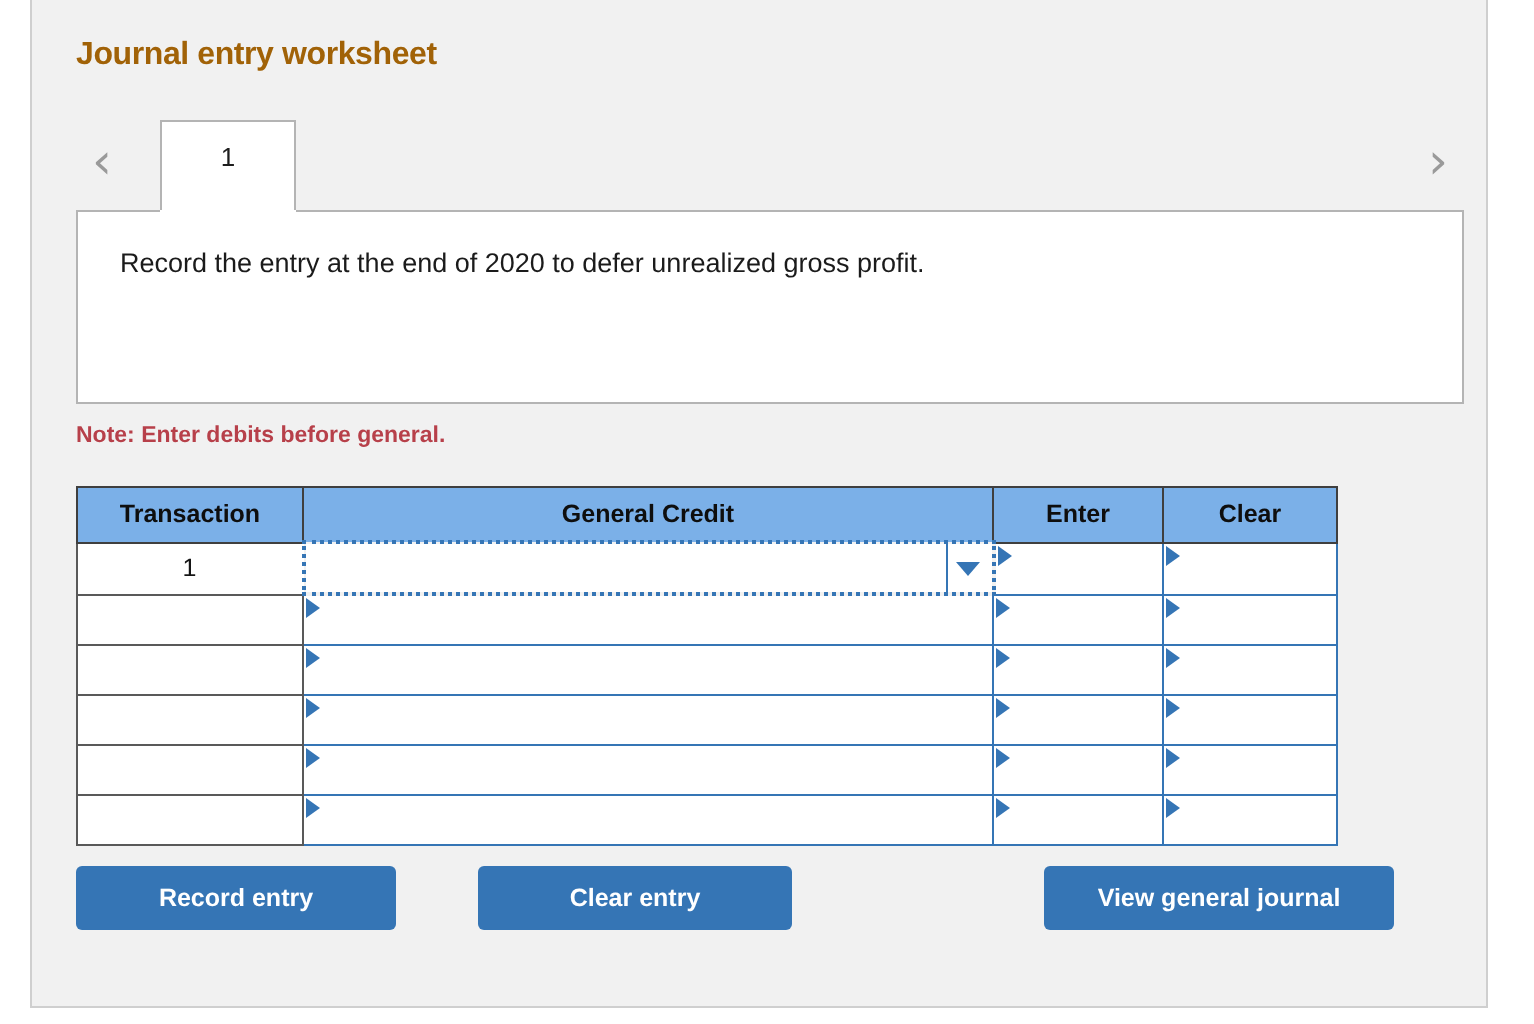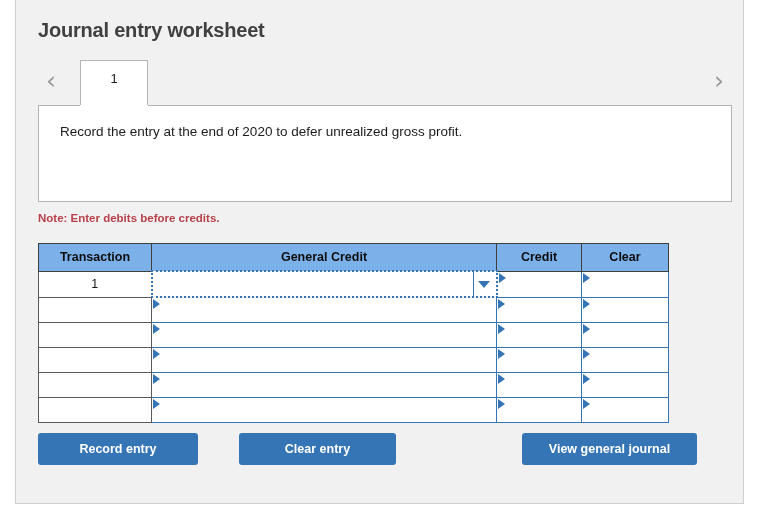--- a/index.html
+++ b/index.html
@@ -24,23 +24,23 @@
     background: #f1f1f1;
     border: 1px solid #cfcfcf;
     border-top: none;
     box-sizing: border-box;
   }
 
   .page-title {
     position: absolute;
     left: 22px;
     top: 19px;
-    font-size: 20px;
+    font-size: 16px;
     font-weight: bold;
-    color: #404040;
+    color: #a16207;
     letter-spacing: -0.2px;
   }
 
   
   .tabstrip {
     position: absolute;
     left: 22px;
     top: 58px;
     width: 694px;
     height: 49px;
@@ -235,34 +235,34 @@
     <div class="tab-underline"></div>
     <div class="tab">1</div>
     <div class="tab-underline-mask"></div>
     <div class="chev chev-right">›</div>
   </div>
 
   <div class="instruction">
     <div class="instruction-text">Record the entry at the end of 2020 to defer unrealized gross profit.</div>
   </div>
 
-  <div class="note">Note: Enter debits before credits.</div>
+  <div class="note">Note: Enter debits before general.</div>
 
   <table class="jtable">
     <colgroup>
       <col class="col-trans">
         <col class="col-gj">
         <col class="col-deb">
         <col class="col-cre">
     </colgroup>
     <thead>
       <tr>
         <th>Transaction</th>
         <th>General Credit</th>
-        <th>Credit</th>
+        <th>Enter</th>
         <th>Clear</th>
       </tr>
     </thead>
     <tbody>
       <tr>
         <td class="cell-trans">1</td>
         <td class="cell-blue active">
           <div class="dd-wrap">
             <div class="dd-arrow"></div>
           </div>

